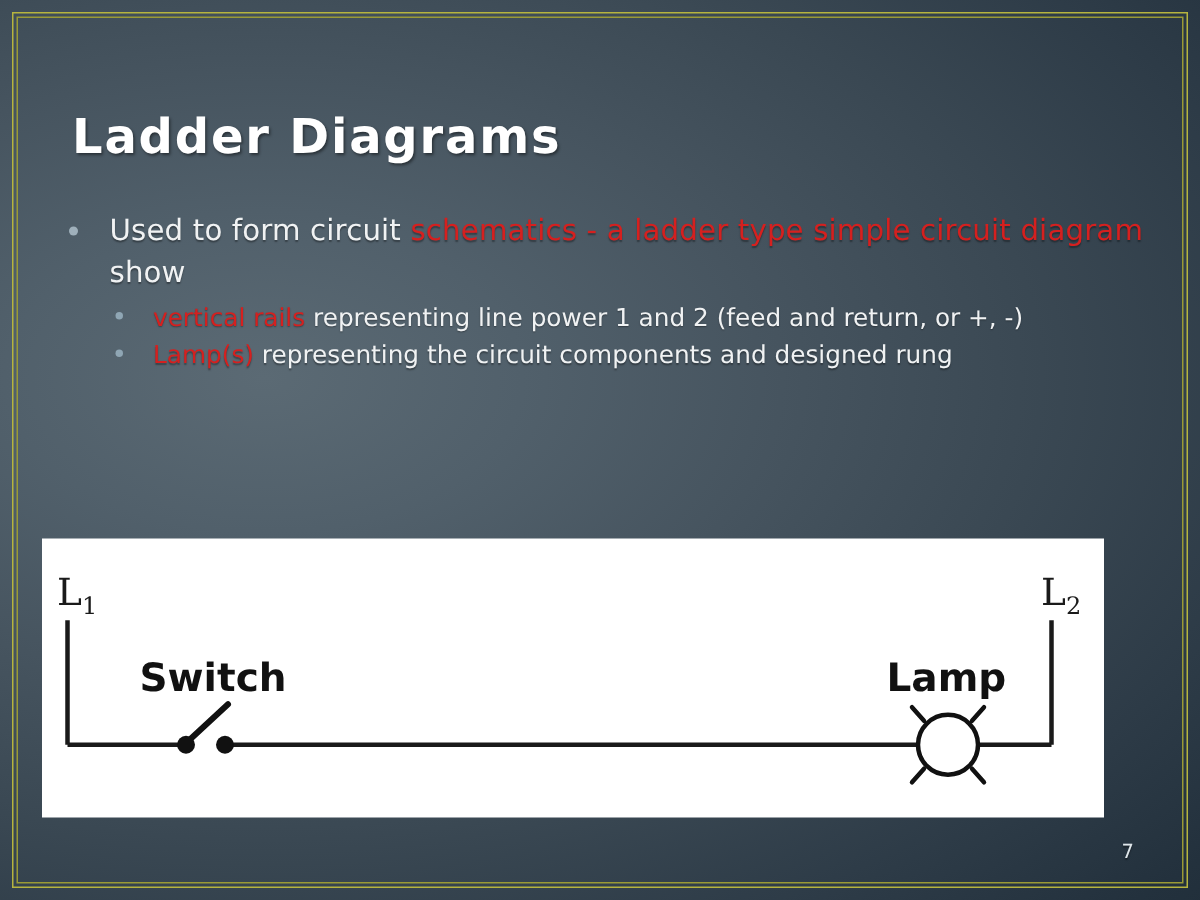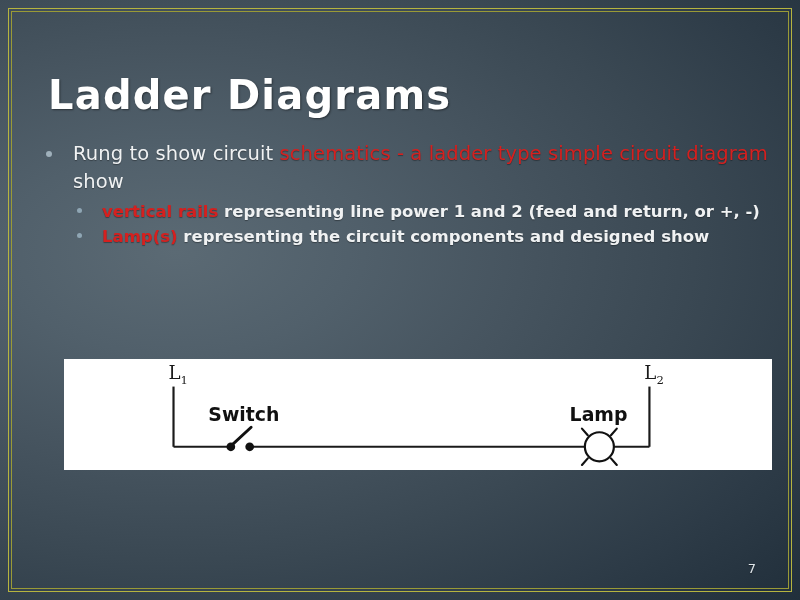--- a/index.html
+++ b/index.html
@@ -34,21 +34,21 @@
   .border-inner{
     position:absolute; left:11px; top:11px; right:11px; bottom:11px;
     border:1px solid #9a9a36;
     pointer-events:none;
   }
 
   
   .title{
     position:absolute;
     left:48px; top:72px;
-    font-size:40px;
+    font-size:32px;
     font-weight:600;
     letter-spacing:1.2px;
     color:#ffffff;
     text-shadow:1px 1px 2px rgba(0,0,0,.45);
     font-family:"DejaVu Sans", sans-serif;
   }
 
   
   .body{
     position:absolute;
@@ -69,21 +69,21 @@
     text-shadow:0 1px 1px rgba(0,0,0,.35);
   }
   .bullet-l1 > .dot{
     position:absolute;
     left:6px; top:11px;
     width:6px; height:6px;
     border-radius:50%;
     background:#9fb0bb;
   }
 
-  .sub-list{ margin:3px 0 18px 0;font-weight:bold; }
+  .sub-list{ margin:3px 0 18px 0; }
 
   .bullet-l2{
     position:relative;
     padding-left:62px;
     color:#f0f2f3;
     font-size:16.5px;
     line-height:25px;
     font-family:"DejaVu Sans", sans-serif;
     text-shadow:0 1px 1px rgba(0,0,0,.35);
   }
@@ -94,22 +94,22 @@
     border-radius:50%;
     background:#8fa6b4;
   }
 
   .red{ color:#d5201f; }
   .wht{ color:#f0f2f3; }
 
   
   .circuit-panel{
     position:absolute;
-    left:64px; top:359px;
-    width:708px; height:111px;
+    left:28px; top:359px;
+    width:708px; height:186px;
     background:#ffffff;
   }
   .circuit-panel svg{ display:block; width:100%; height:100%; }
 
   
   .footer-text{
     position:absolute;
     left:0; right:0; top:563px;
     text-align:center;
     color:#c2ccd2;
@@ -133,29 +133,29 @@
 <div class="slide">
 
   <div class="border-outer"></div>
   <div class="border-inner"></div>
 
   <div class="title">Ladder Diagrams</div>
 
   <div class="body">
 
     <div class="bullet-l1">
-      <span class="dot"></span><span class="wht">Rung to show circuit </span><span class="red">schematics - a ladder type simple circuit diagram</span><span class="wht"> show</span>
+      <span class="dot"></span><span class="wht">Used to form circuit </span><span class="red">schematics - a ladder type simple circuit diagram</span><span class="wht"> show</span>
     </div>
 
     <div class="sub-list">
       <div class="bullet-l2">
         <span class="dot"></span><span class="red">vertical rails</span><span class="wht"> representing line power 1 and 2 (feed and return, or +, -)</span>
       </div>
       <div class="bullet-l2">
-        <span class="dot"></span><span class="red">Lamp(s)</span><span class="wht"> representing the circuit components and designed show</span>
+        <span class="dot"></span><span class="red">Lamp(s)</span><span class="wht"> representing the circuit components and designed rung</span>
       </div>
     </div>
 
 
   </div>
 
   <div class="circuit-panel">
     <svg viewBox="0 0 708 153" xmlns="http://www.w3.org/2000/svg">
 
       <text x="10" y="28" font-family="DejaVu Serif, serif" font-size="25" fill="#1a1a1a"><tspan>L</tspan><tspan font-size="16" dy="6">1</tspan></text>

